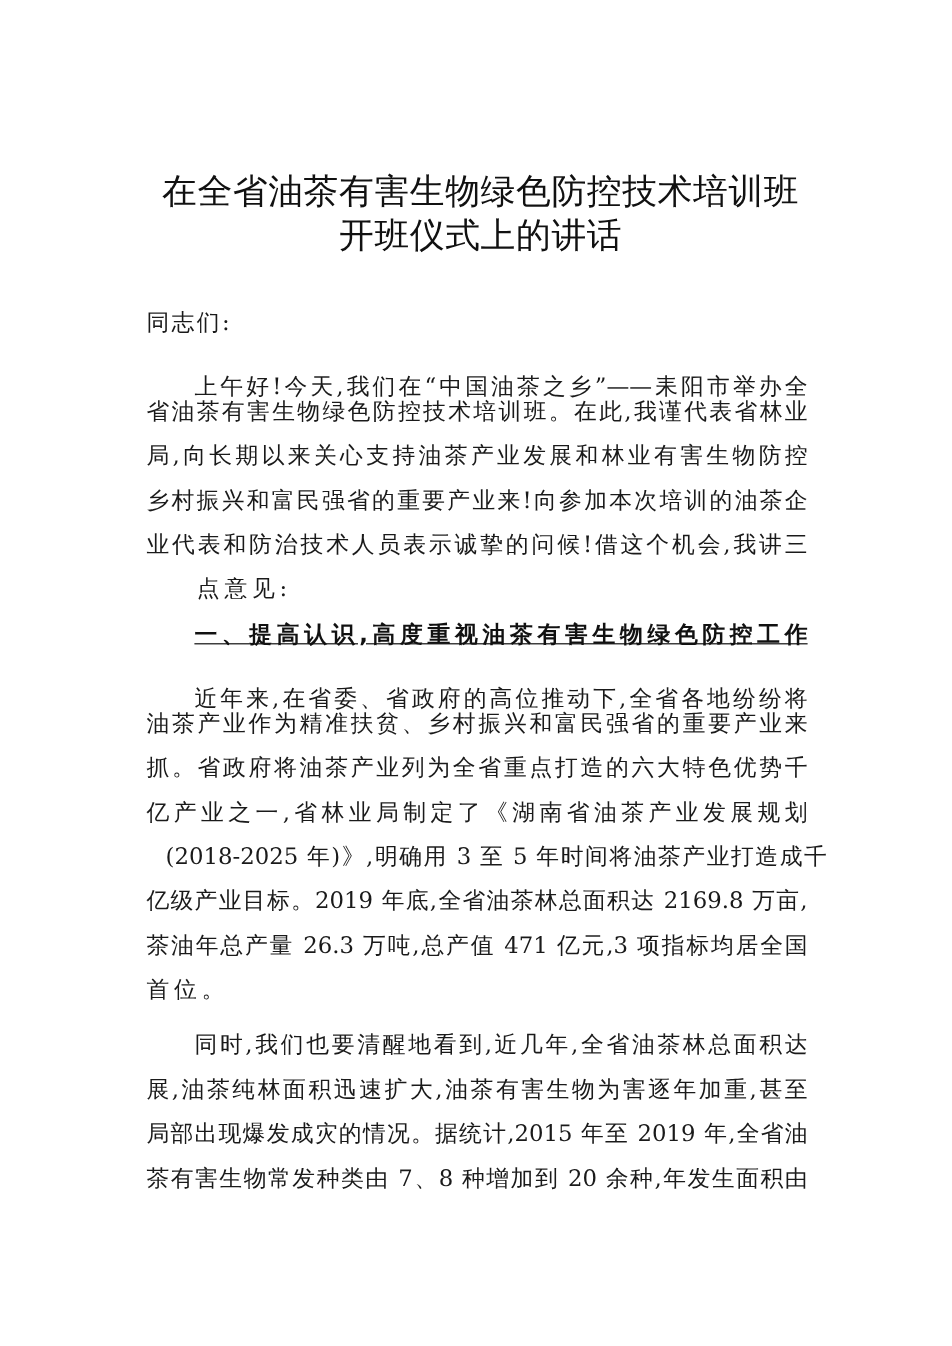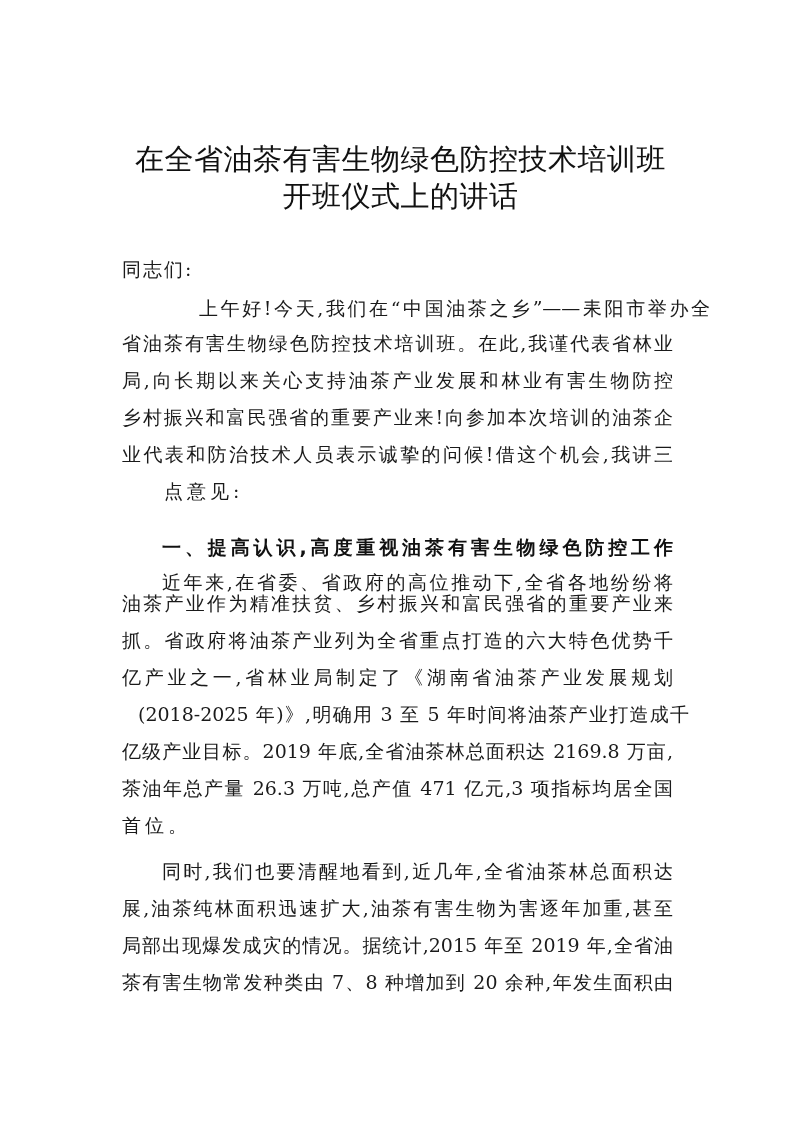--- a/index.html
+++ b/index.html
@@ -83,28 +83,28 @@
 
 <div class="page">
 
   <h1 class="title title-line1">在全省油茶有害生物绿色防控技术培训班</h1>
   <h1 class="title title-line2">开班仪式上的讲话</h1>
 
   <div class="body-text" style="top:0;">
 
     <div class="line last" style="top:254px; letter-spacing:2px;">同志们:</div>
 
-    <div class="line indent" style="top:293px;margin-left:37px;">上午好!今天,我们在“中国油茶之乡”——耒阳市举办全</div>
+    <div class="line indent" style="top:307px;">上午好!今天,我们在“中国油茶之乡”——耒阳市举办全</div>
     <div class="line" style="top:328px;">省油茶有害生物绿色防控技术培训班。在此,我谨代表省林业</div>
     <div class="line" style="top:365px;">局,向长期以来关心支持油茶产业发展和林业有害生物防控</div>
     <div class="line" style="top:402px;">乡村振兴和富民强省的重要产业来!向参加本次培训的油茶企</div>
     <div class="line" style="top:439px;">业代表和防治技术人员表示诚挚的问候!借这个机会,我讲三</div>
     <div class="line last" style="top:476px;margin-left:42px;">点意见:</div>
 
-    <div class="heading" style="top:532px;">一、提高认识,高度重视油茶有害生物绿色防控工作</div>
+    <div class="heading" style="top:514px;text-decoration:underline;">一、提高认识,高度重视油茶有害生物绿色防控工作</div>
 
     <div class="line indent" style="top:551px;margin-top:16px;">近年来,在省委、省政府的高位推动下,全省各地纷纷将</div>
     <div class="line" style="top:588px;">油茶产业作为精准扶贫、乡村振兴和富民强省的重要产业来</div>
     <div class="line" style="top:625px;">抓。省政府将油茶产业列为全省重点打造的六大特色优势千</div>
     <div class="line" style="top:662px;">亿产业之一,省林业局制定了《湖南省油茶产业发展规划</div>
     <div class="line" style="top:699px;margin-left:16px;">(2018-2025 年)》,明确用 3 至 5 年时间将油茶产业打造成千</div>
     <div class="line" style="top:736px;">亿级产业目标。2019 年底,全省油茶林总面积达 2169.8 万亩,</div>
     <div class="line" style="top:773px;">茶油年总产量 26.3 万吨,总产值 471 亿元,3 项指标均居全国</div>
     <div class="line last" style="top:810px;">首位。</div>
 

